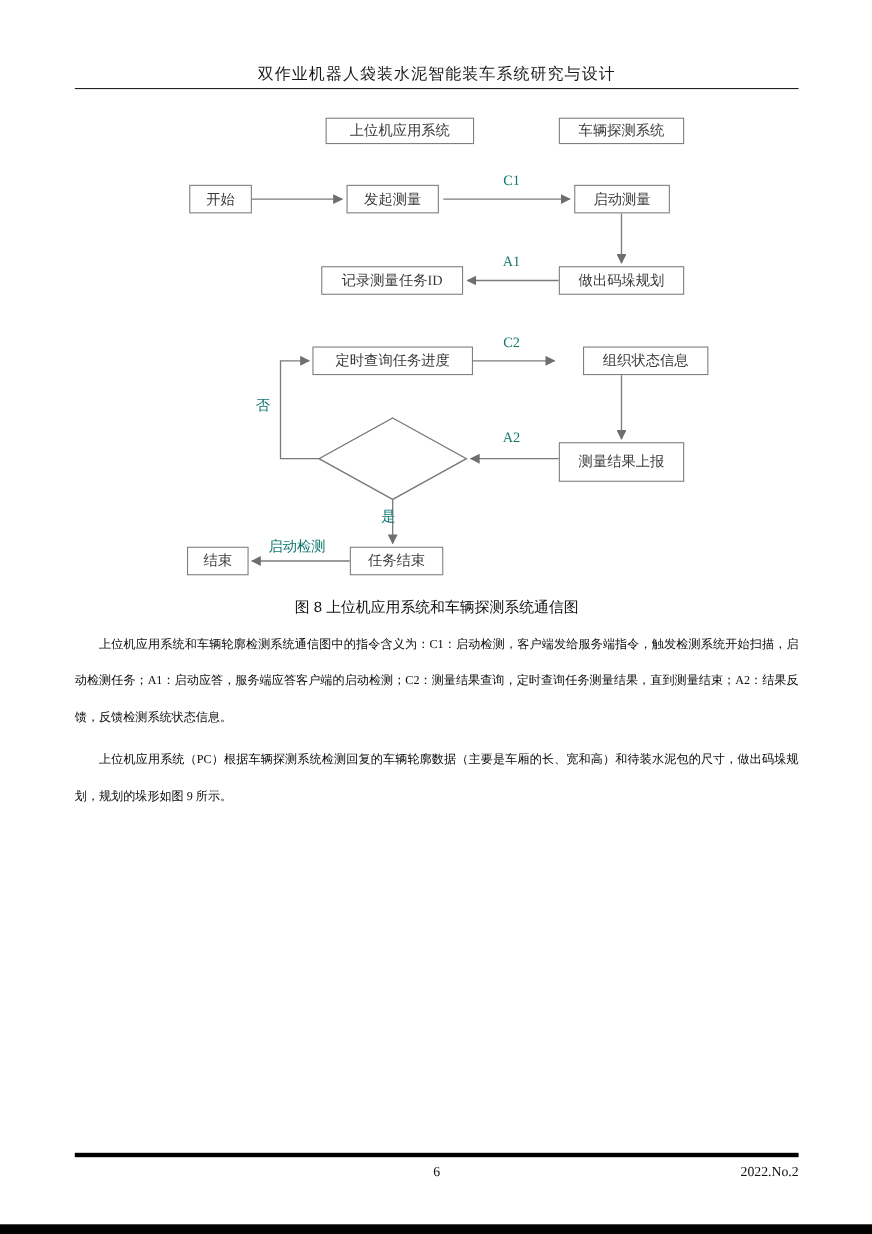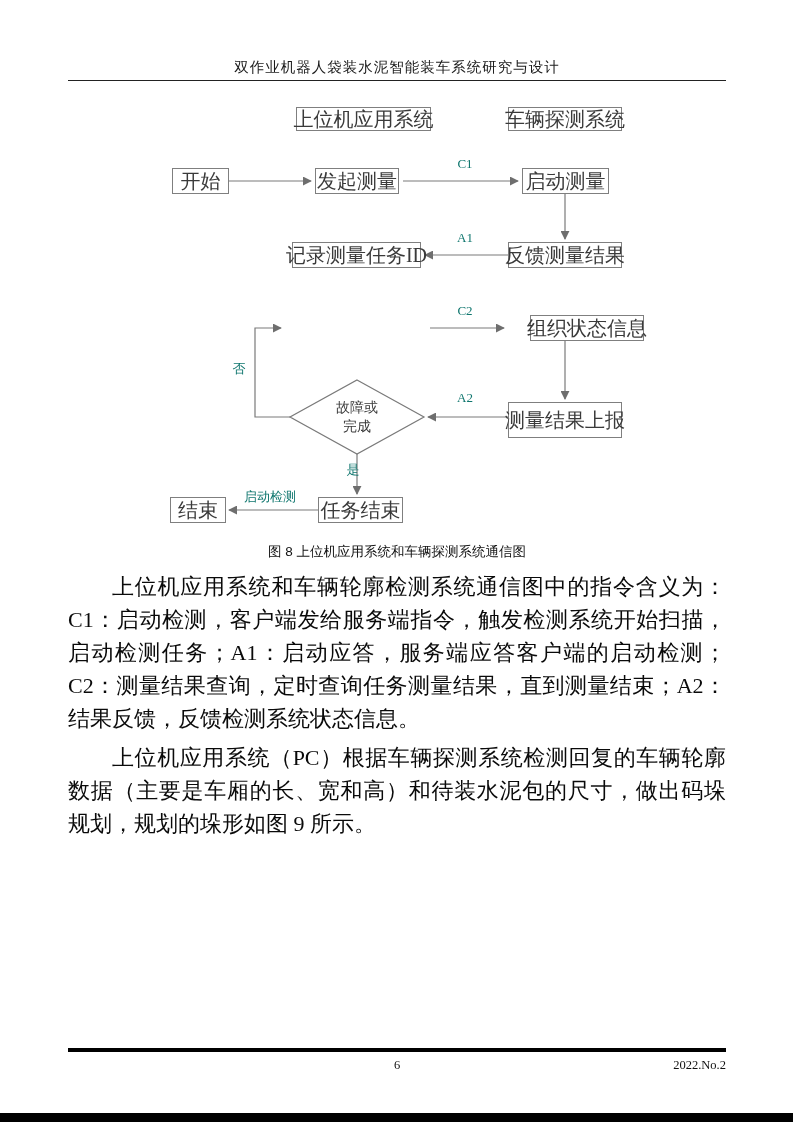--- a/index.html
+++ b/index.html
@@ -24,21 +24,21 @@
     border-top: 1.4px solid #222;
   }
 
   
   .fc-svg { position: absolute; top: 0; left: 0; pointer-events: none; }
   .fnode {
     position: absolute;
     border: 1px solid #7f7f7f;
     background: #fff;
     display: flex; align-items: center; justify-content: center;
-    font-size: 20px; color: #3a3a3a;
+    font-size: 13px; color: #3a3a3a;
     white-space: nowrap;
   }
   .edge-label {
     position: absolute; text-align: center;
     font-size: 13px; color: #0f766e;
     white-space: nowrap;
   }
   .decision-text {
     position: absolute; left: 290px; top: 398px; width: 134px;
     text-align: center; font-size: 14px; color: #3a3a3a; line-height: 19px;
@@ -48,21 +48,21 @@
   .figure-caption {
     position: absolute; top: 543px; left: 68px; width: 658px;
     text-align: center; font-weight: normal; font-size: 13.5px;
     font-family: "Liberation Sans", sans-serif;
     color: #111;
   }
 
   
   .body-text {
     position: absolute; top: 570px; left: 68px; width: 658px;
-    font-size: 22px; line-height: 33px; color: #0a0a0a;
+    font-size: 11px; line-height: 33px; color: #0a0a0a;
     text-align: justify;
   }
   .body-text p { text-indent: 2em; margin: 0; }
   .body-text p + p { margin-top: 6px; }
 
   
   .footer-rule {
     position: absolute; top: 1048px; left: 68px; width: 658px;
     height: 4px; background: #000;
   }
@@ -108,30 +108,27 @@
   </svg>
 
   <div class="fnode" style="left:296px; top:107px; width:135px; height:24px;">上位机应用系统</div>
   <div class="fnode" style="left:508px; top:107px; width:114px; height:24px;">车辆探测系统</div>
 
   <div class="fnode" style="left:172px; top:168px; width:57px; height:26px;">开始</div>
   <div class="fnode" style="left:315px; top:168px; width:84px; height:26px;">发起测量</div>
   <div class="fnode" style="left:522px; top:168px; width:87px; height:26px;">启动测量</div>
 
   <div class="fnode" style="left:292px; top:242px; width:129px; height:26px;">记录测量任务ID</div>
-  <div class="fnode" style="left:508px; top:242px; width:114px; height:26px;">反馈测量结果</div>
+  <div class="fnode" style="left:508px; top:242px; width:114px; height:26px;">做出码垛规划</div>
 
+  <div class="fnode" style="left:284px; top:315px; width:146px; height:26px;">定时查询任务进度</div>
   <div class="fnode" style="left:508px; top:315px; width:114px; height:26px;margin-left:22px;">组织状态信息</div>
 
   <div class="fnode" style="left:508px; top:402px; width:114px; height:36px;">测量结果上报</div>
 
-  <div class="decision-text">
-    <div>故障或</div>
-    <div>完成</div>
-  </div>
 
   <div class="fnode" style="left:318px; top:497px; width:85px; height:26px;">任务结束</div>
   <div class="fnode" style="left:170px; top:497px; width:56px; height:26px;">结束</div>
 
   <div class="edge-label" style="left:448px; top:156px; width:34px;">C1</div>
   <div class="edge-label" style="left:448px; top:230px; width:34px;">A1</div>
   <div class="edge-label" style="left:448px; top:303px; width:34px;">C2</div>
   <div class="edge-label" style="left:448px; top:390px; width:34px;">A2</div>
   <div class="edge-label" style="left:226px; top:360px; width:26px;">否</div>
   <div class="edge-label" style="left:340px; top:461px; width:26px;">是</div>

